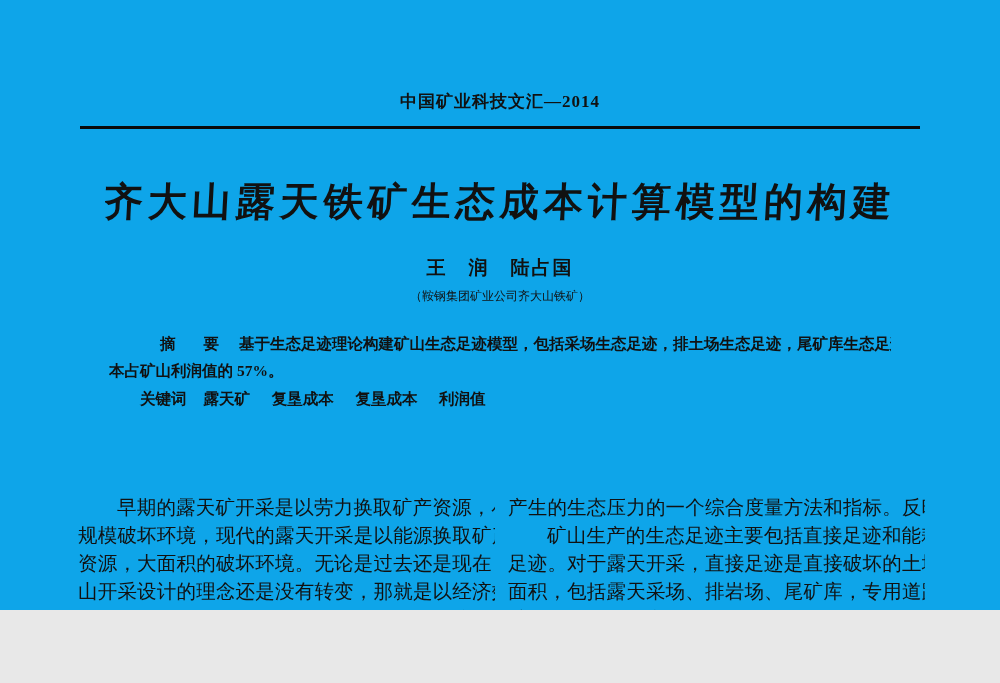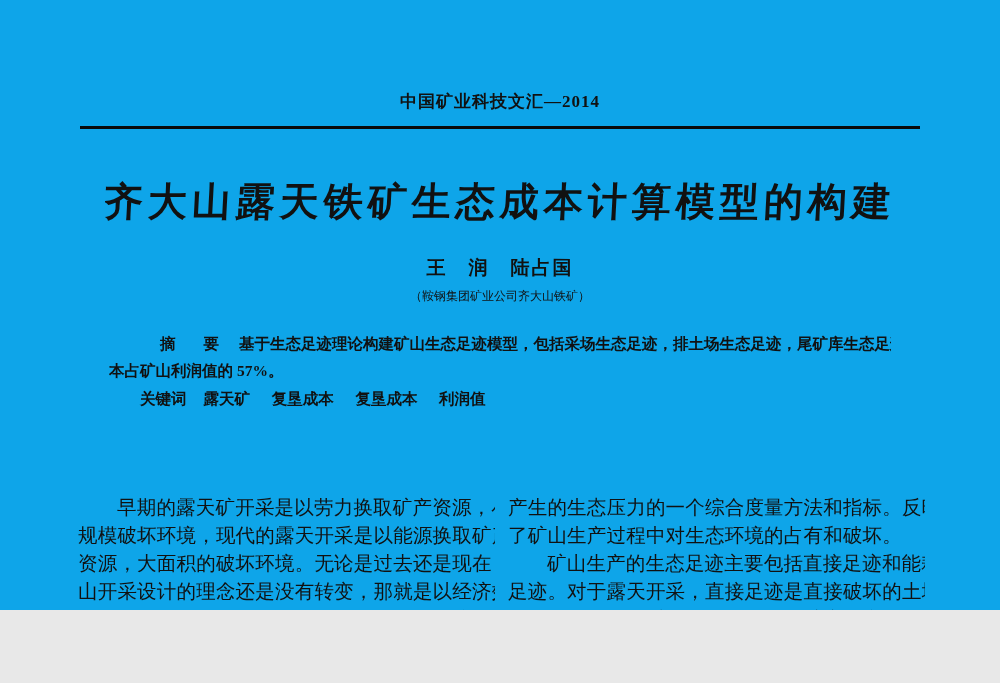--- a/index.html
+++ b/index.html
@@ -128,21 +128,20 @@
       <div class="body-line indent">早期的露天矿开采是以劳力换取矿产资源，小</div>
       <div class="body-line">规模破坏环境，现代的露天开采是以能源换取矿产</div>
       <div class="body-line">资源，大面积的破坏环境。无论是过去还是现在，矿</div>
       <div class="body-line">山开采设计的理念还是没有转变，那就是以经济效</div>
       <div class="body-line">益最大化为目标，在技术条件允许的情况下掠夺式</div>
       <div class="body-line">开采。相对而言，国外矿山开采在环境保护方面做</div>
       <div class="body-line">的比较好，如加拿大的《采矿与矿物可持续开发倡</div>
     </div>
     <div class="col">
       <div class="body-line">产生的生态压力的一个综合度量方法和指标。反映</div>
-      <div class="body-line">了矿山生产过程中对生态环境的占有和破坏。</div>
       <div class="body-line indent">矿山生产的生态足迹主要包括直接足迹和能耗</div>
       <div class="body-line">足迹。对于露天开采，直接足迹是直接破坏的土地</div>
       <div class="body-line">面积，包括露天采场、排岩场、尾矿库，专用道路，选</div>
       <div class="body-line">矿厂、办公区、专用设施及场地等对土地的挖损和压</div>
       <div class="body-line">占，其中，露天采场、排岩场和尾矿库占绝大部分</div>
     </div>
   </div>
 
 </div>
 

